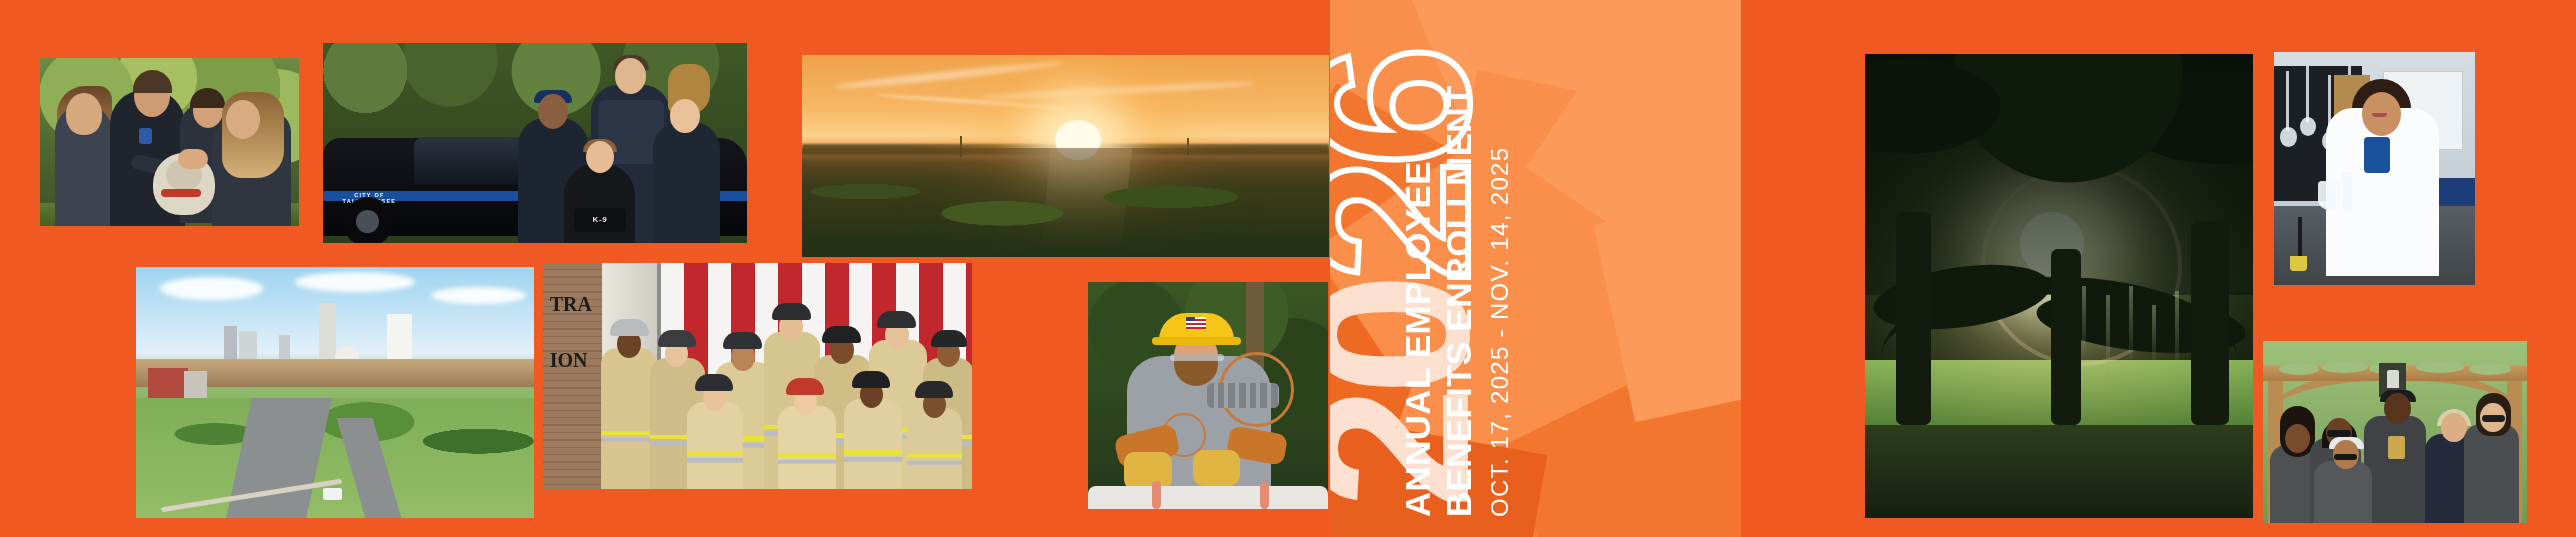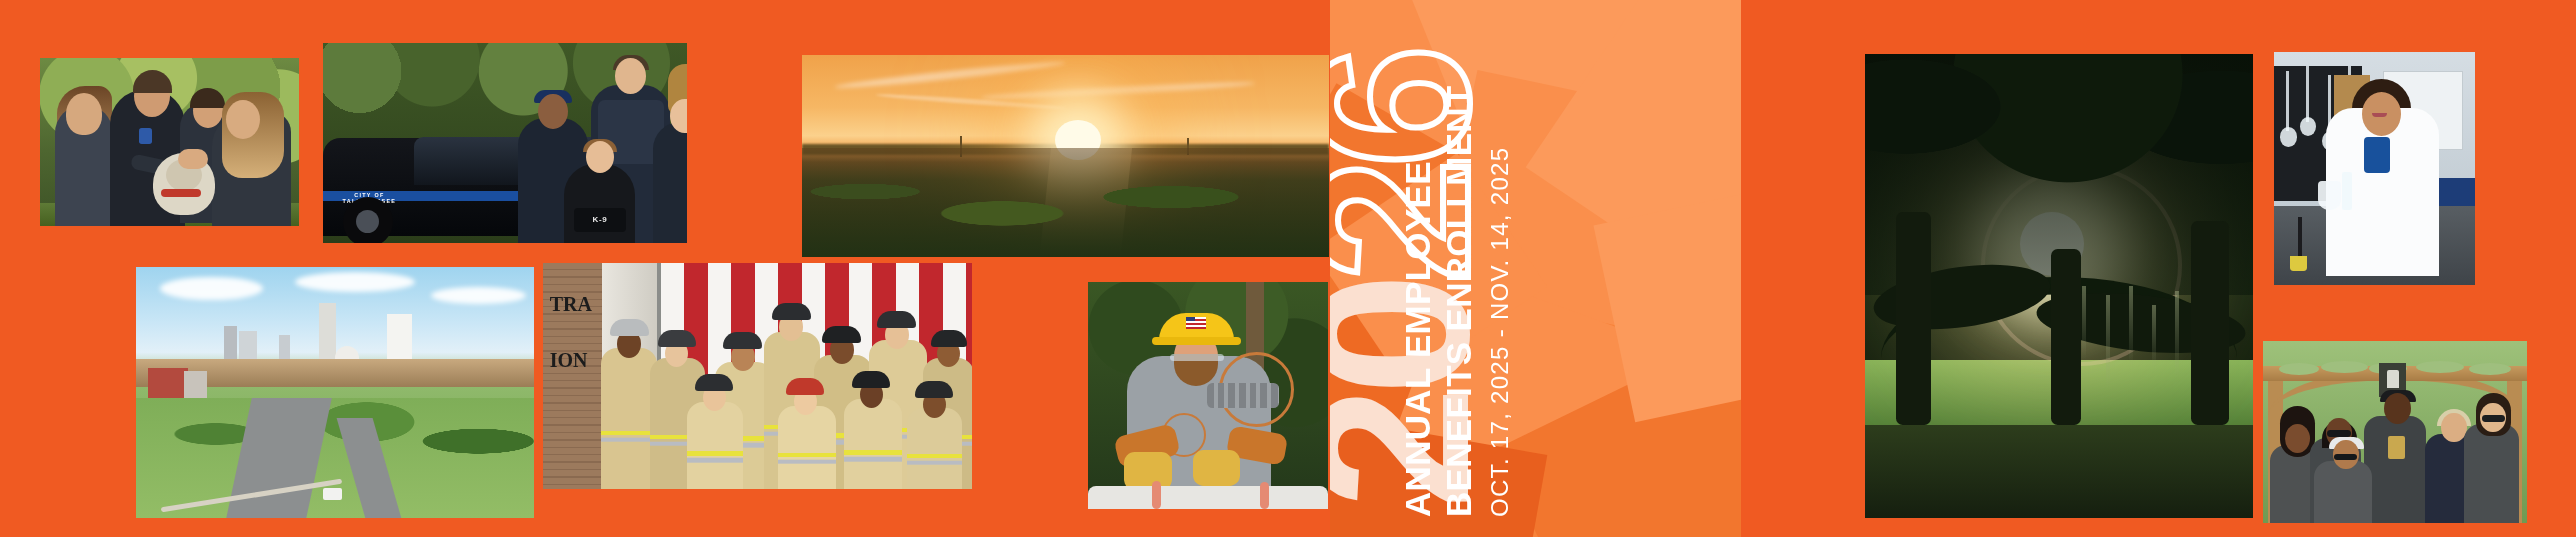--- a/index.html
+++ b/index.html
@@ -41,21 +41,21 @@
   #p1 .b4{left:172px;top:54px;width:79px;height:118px;background:#30363f;border-radius:34px 20px 0 0;}
   #p1 .h4{left:186px;top:42px;width:34px;height:39px;background:#d8ab80;border-radius:50%;}
   #p1 .hair4{left:182px;top:34px;width:62px;height:86px;background:linear-gradient(#8b6233,#d5b079);border-radius:23px 23px 27px 20px;}
   #p1 .dog{left:113px;top:95px;width:62px;height:62px;background:#ddd7c6;border-radius:31px 31px 27px 27px;}
   #p1 .dogface{left:126px;top:101px;width:36px;height:32px;background:#cfc6b0;border-radius:50%;}
   #p1 .collar{left:121px;top:131px;width:40px;height:8px;background:#c0392b;border-radius:4px;}
   #p1 .arm{left:91px;top:101px;width:54px;height:14.8px;background:#2b313a;border-radius:7.4px;transform:rotate(12deg);}
   #p1 .hand{left:138px;top:91px;width:29.5px;height:20px;background:#d9aa80;border-radius:13.4px;}
 
   
-  #p2{left:323px;top:43px;width:364px;height:200px;}
+  #p2{left:323px;top:43px;width:424px;height:200px;}
   #p2 .bg{inset:0;background:
       radial-gradient(circle at 10% 14%,#5d7b3c 0 42px,transparent 42px),
       radial-gradient(circle at 30% 8%,#48632c 0 47px,transparent 48px),
       radial-gradient(circle at 55% 14%,#63813f 0 44px,transparent 45px),
       radial-gradient(circle at 82% 10%,#4e6a30 0 48px,transparent 49px),
       linear-gradient(#3f5826,#2b3d1a);}
   #p2 .car{left:0;right:0;bottom:6.7px;height:98px;background:linear-gradient(#14161b,#05070a);border-radius:17.4px 27px 0 0;}
   #p2 .carwin{left:91px;bottom:58px;width:201px;height:48px;background:linear-gradient(#2a3340,#11161d);border-radius:9.4px 17.4px 0 0;}
   #p2 .stripe{left:0;right:0;bottom:42px;height:10px;background:#1a4fa0;}
   #p2 .citytxt{left:9.4px;bottom:38px;width:74px;height:13.4px;color:#fff;font-size:5.4px;letter-spacing:1.3px;text-align:center;line-height:6px;font-weight:700;}

